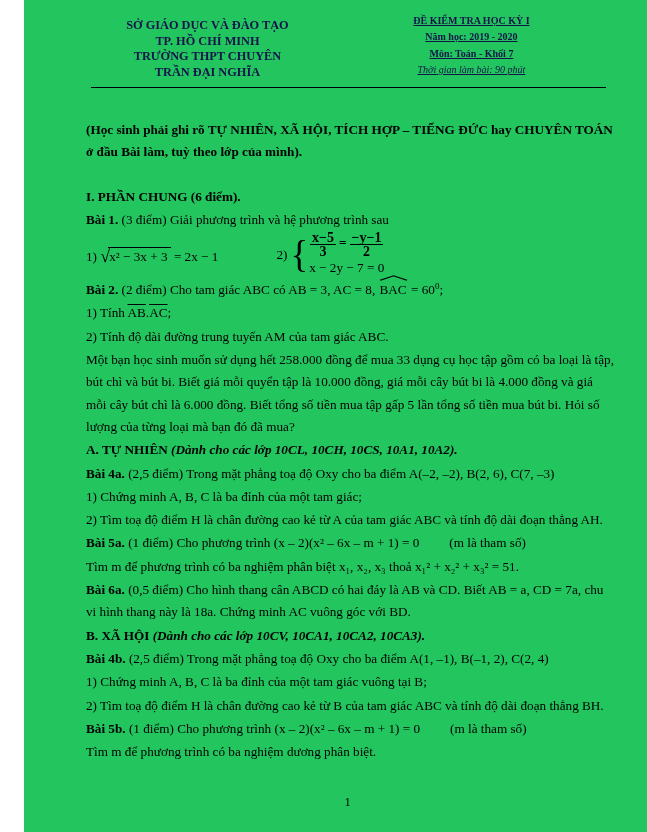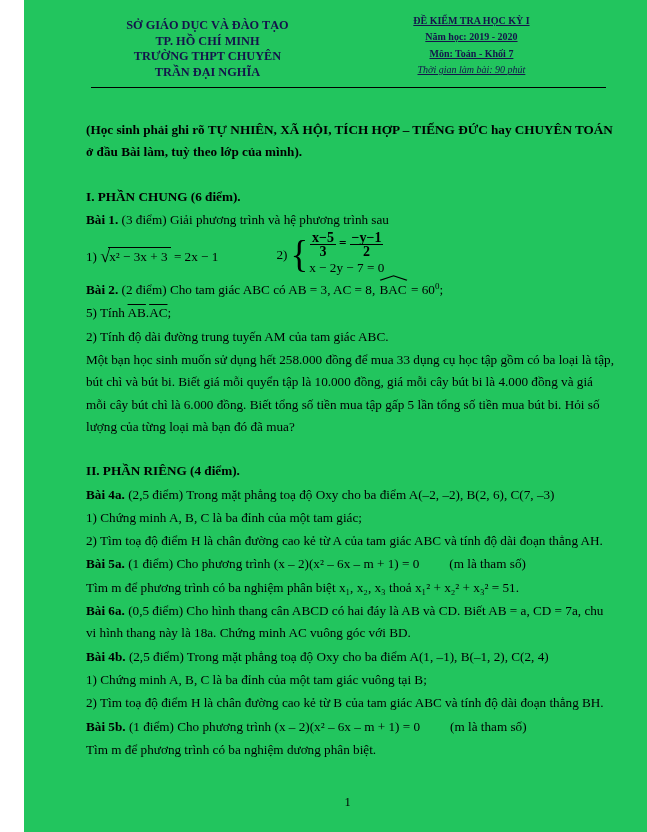--- a/index.html
+++ b/index.html
@@ -103,39 +103,40 @@
         </span>
         <span class="sys-row2">x − 2y − 7 = 0</span>
       </span>
     </div>
   </div>
 
   <p class="line"><b class="lbl">Bài 2.</b><span> (2 điểm) Cho tam giác ABC có AB = 3, AC = 8, </span><span class="hat"><svg viewBox="0 0 24 8" preserveAspectRatio="none">
           <polyline points="1,7 12,1 23,7" fill="none" stroke="#000" stroke-width="1.4"></polyline>
         </svg><span>BAC</span></span><span> = 60</span><sup class="deg">0</sup><span>;</span></p>
 
-  <p class="line"><span>5) Tính </span><span class="vec">AB</span><span>.</span><span class="vec">AC</span><span>;</span></p>
+  <p class="line"><span>1) Tính </span><span class="vec">AB</span><span>.</span><span class="vec">AC</span><span>;</span></p>
 
   <p class="line">2) Tính độ dài đường trung tuyến AM của tam giác ABC.</p>
 
 
   <p class="line">Một bạn học sinh muốn sử dụng hết 258.000 đồng để mua 33 dụng cụ học tập gồm có ba loại là tập, bút chì và bút bi. Biết giá mỗi quyển tập là 10.000 đồng, giá mỗi cây bút bi là 4.000 đồng và giá mỗi cây bút chì là 6.000 đồng. Biết tổng số tiền mua tập gấp 5 lần tổng số tiền mua bút bi. Hỏi số lượng của từng loại mà bạn đó đã mua?</p>
 
-  <p class="sec-heading">II. PHẦN RIÊNG (4 điểm).</p>
 
+  <p class="sec-sub"><span>A. TỰ NHIÊN </span><span class="sub-note">(Dành cho các lớp 10CL, 10CH, 10CS, 10A1, 10A2).</span></p>
 
   <p class="line"><b class="lbl">Bài 4a.</b><span> (2,5 điểm) Trong mặt phẳng toạ độ Oxy cho ba điểm A(–2, –2), B(2, 6), C(7, –3)</span></p>
   <p class="line">1) Chứng minh A, B, C là ba đỉnh của một tam giác;</p>
   <p class="line">2) Tìm toạ độ điểm H là chân đường cao kẻ từ A của tam giác ABC và tính độ dài đoạn thẳng AH.</p>
 
   <p class="line"><b class="lbl">Bài 5a.</b><span> (1 điểm) Cho phương trình (x – 2)(x² – 6x – m + 1) = 0</span><span class="note-gap">(m là tham số)</span></p>
   <p class="line">Tìm m để phương trình có ba nghiệm phân biệt x₁, x₂, x₃ thoả x₁² + x₂² + x₃² = 51.</p>
 
   <p class="line"><b class="lbl">Bài 6a.</b><span> (0,5 điểm) Cho hình thang cân ABCD có hai đáy là AB và CD. Biết AB = a, CD = 7a, chu vi hình thang này là 18a. Chứng minh AC vuông góc với BD.</span></p>
 
+  <p class="sec-sub"><span>B. XÃ HỘI </span><span class="sub-note">(Dành cho các lớp 10CV, 10CA1, 10CA2, 10CA3).</span></p>
 
   <p class="line"><b class="lbl">Bài 4b.</b><span> (2,5 điểm) Trong mặt phẳng toạ độ Oxy cho ba điểm A(1, –1), B(–1, 2), C(2, 4)</span></p>
   <p class="line">1) Chứng minh A, B, C là ba đỉnh của một tam giác vuông tại B;</p>
   <p class="line">2) Tìm toạ độ điểm H là chân đường cao kẻ từ B của tam giác ABC và tính độ dài đoạn thẳng BH.</p>
 
   <p class="line"><b class="lbl">Bài 5b.</b><span> (1 điểm) Cho phương trình (x – 2)(x² – 6x – m + 1) = 0</span><span class="note-gap">(m là tham số)</span></p>
   <p class="line">Tìm m để phương trình có ba nghiệm dương phân biệt.</p>
 
   <div class="page-num">1</div>
 

